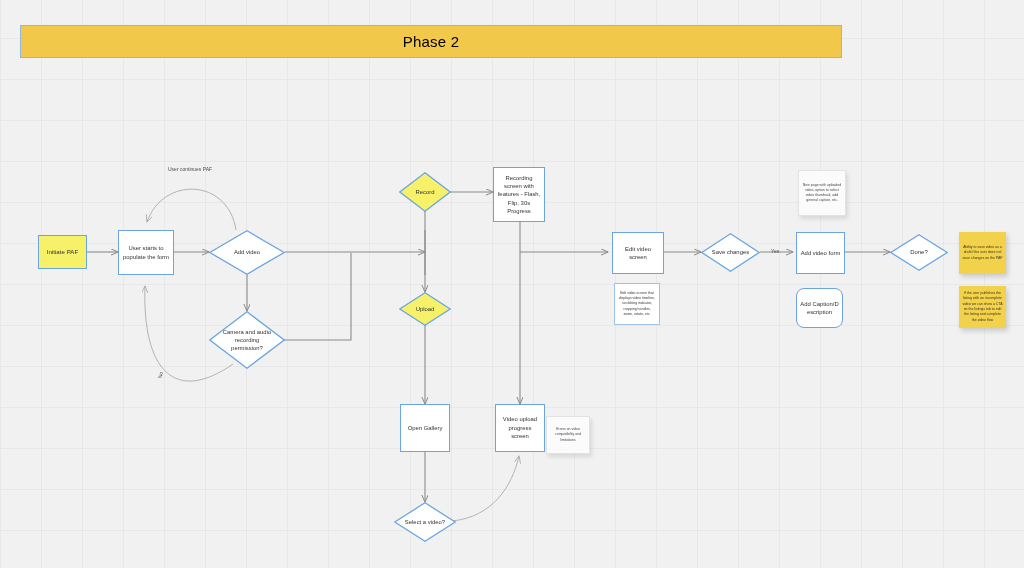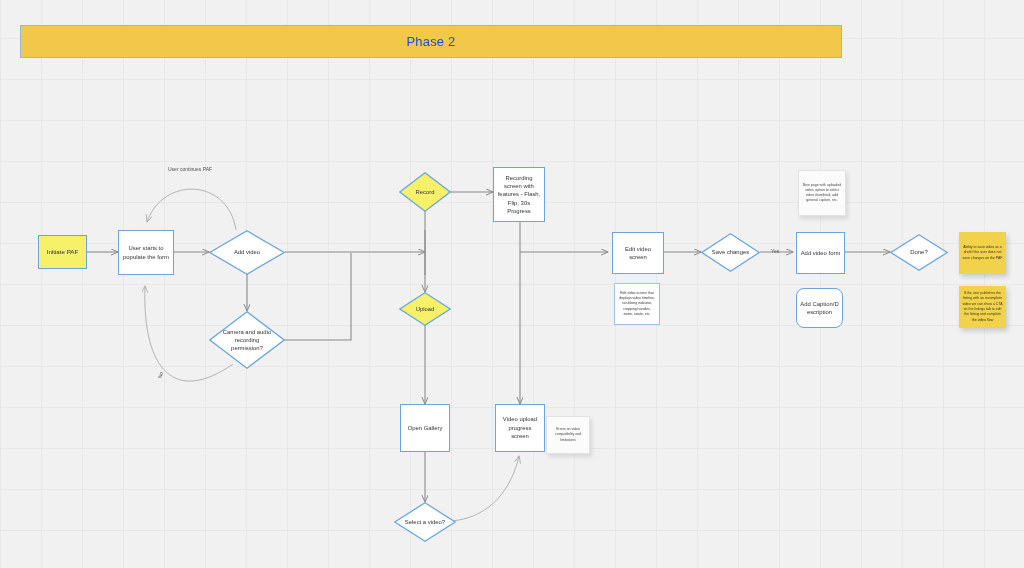--- a/index.html
+++ b/index.html
@@ -37,22 +37,22 @@
     width: 822px;
     height: 33px;
     background: #f2c84b;
     border: 1px solid #8fb8dd;
     display: flex;
     align-items: center;
     justify-content: center;
     box-sizing: border-box;
   }
   .phase-bar .phase-label {
-    font-size: 13px;
-    color: #1d4ed8;
+    font-size: 15px;
+    color: #000000;
     letter-spacing: .2px;
   }
 
   
   .node {
     position: absolute;
     box-sizing: border-box;
     display: flex;
     align-items: center;
     justify-content: center;

